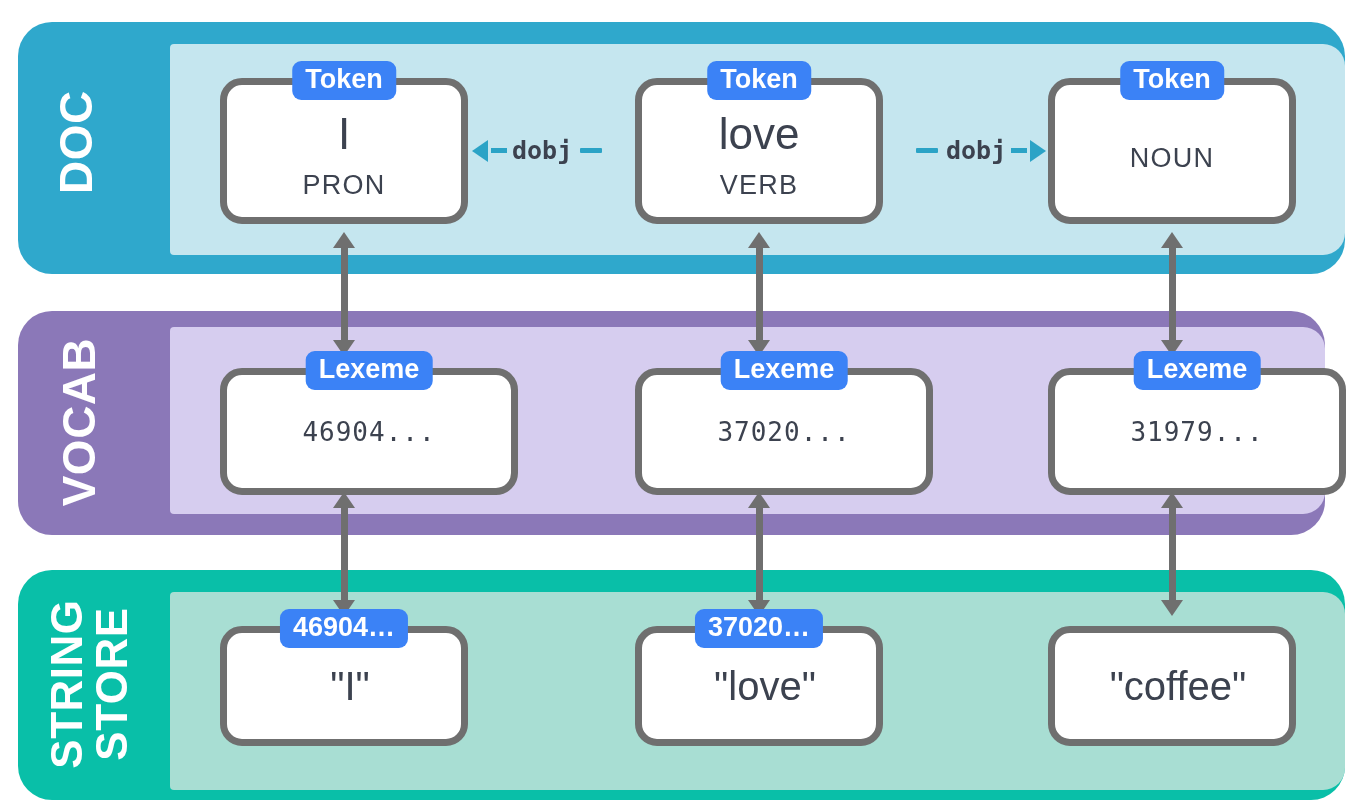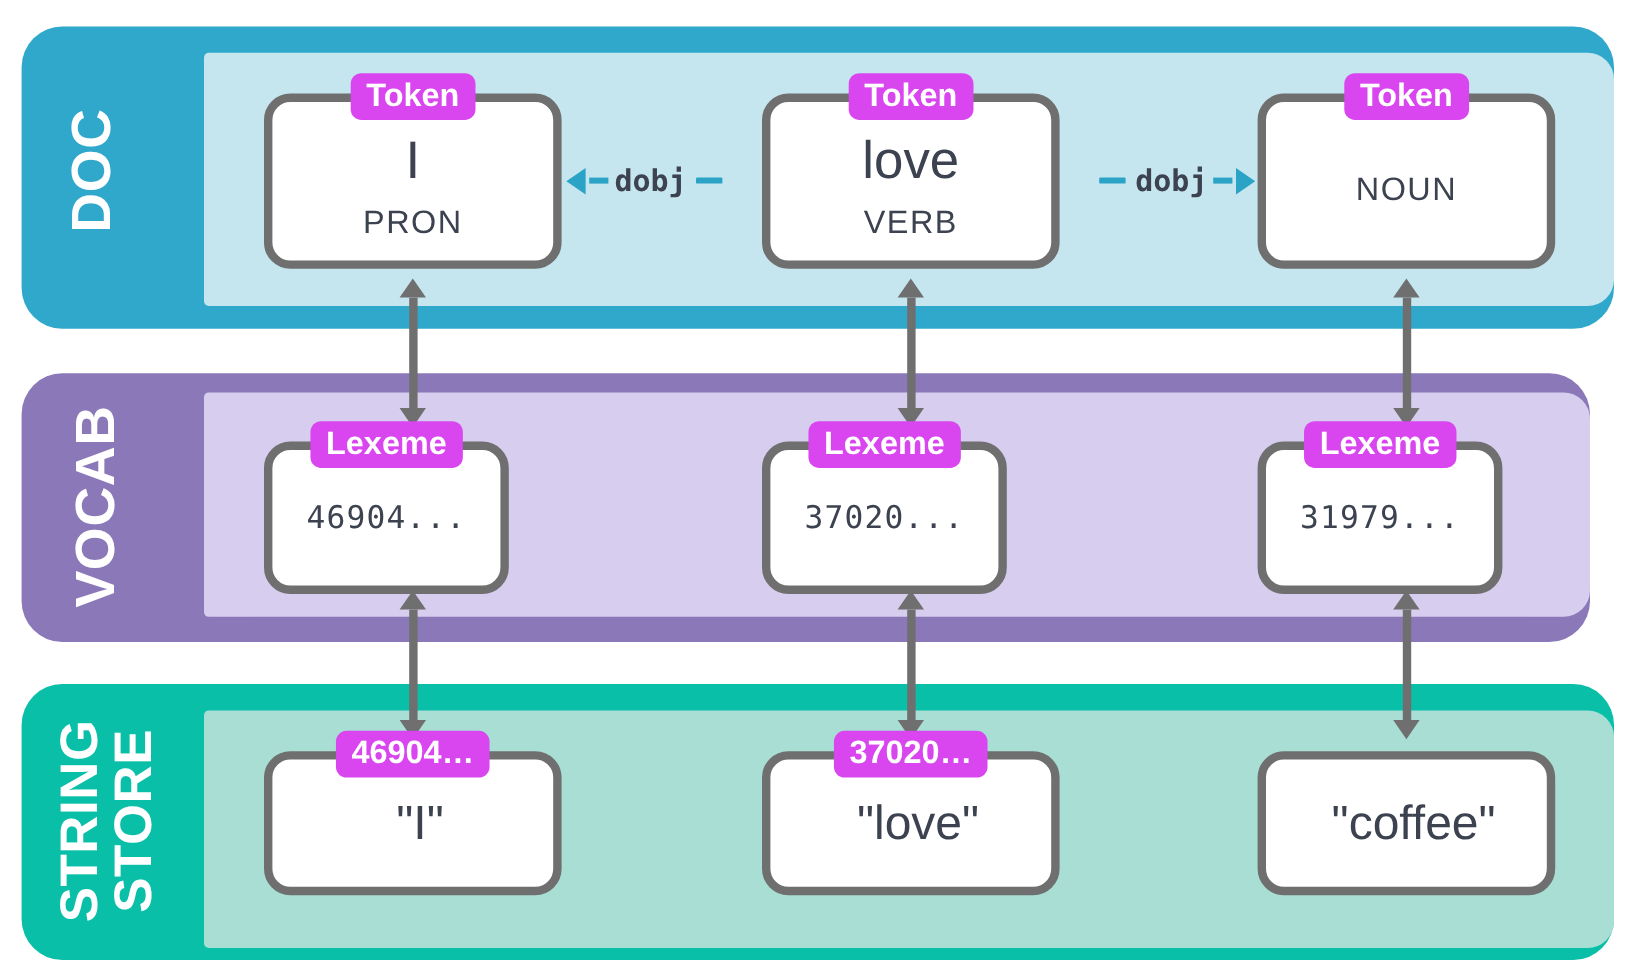--- a/index.html
+++ b/index.html
@@ -68,21 +68,21 @@
     border: 7px solid #6f6f6f;
     border-radius: 22px;
     box-sizing: border-box;
     display: flex;
     flex-direction: column;
     align-items: center;
     justify-content: center;
   }
   .badge {
     position: absolute;
-    background: #d946ef;
+    background: #3b82f6;
     color: #ffffff;
     font-weight: bold;
     border-radius: 9px;
     padding: 3px 13px 5px 13px;
     font-size: 27px;
     line-height: 1.16;
     white-space: nowrap;
     z-index: 5;
   }
 
@@ -96,21 +96,21 @@
   }
   .token-pos {
     color: #3c424f;
     font-weight: normal;
     font-size: 27px;
     letter-spacing: 1.2px;
     margin-top: 14px;
   }
 
   
-  .lexeme-card { width: 204px; height: 127px; }
+  .lexeme-card { width: 298px; height: 127px; }
   .lexeme-id {
     color: #3c424f;
     font-family: "DejaVu Sans Mono", monospace;
     font-size: 26px;
     letter-spacing: 1px;
   }
 
   
   .string-card { width: 248px; height: 120px; padding-left: 12px; }
   .string-val {

